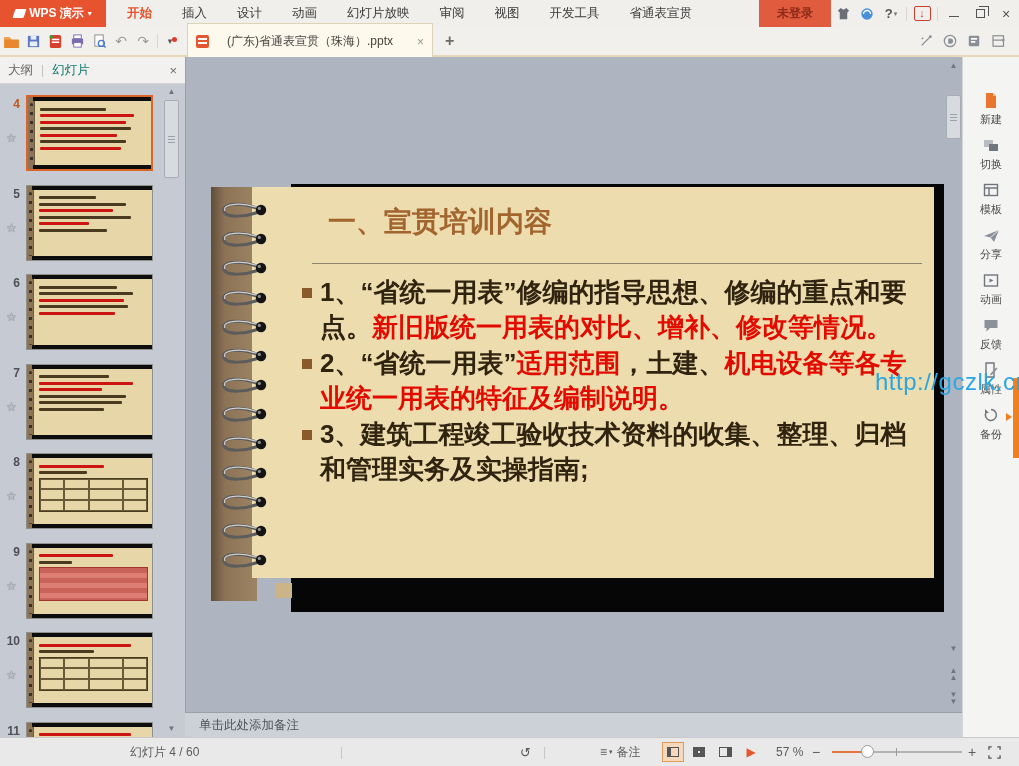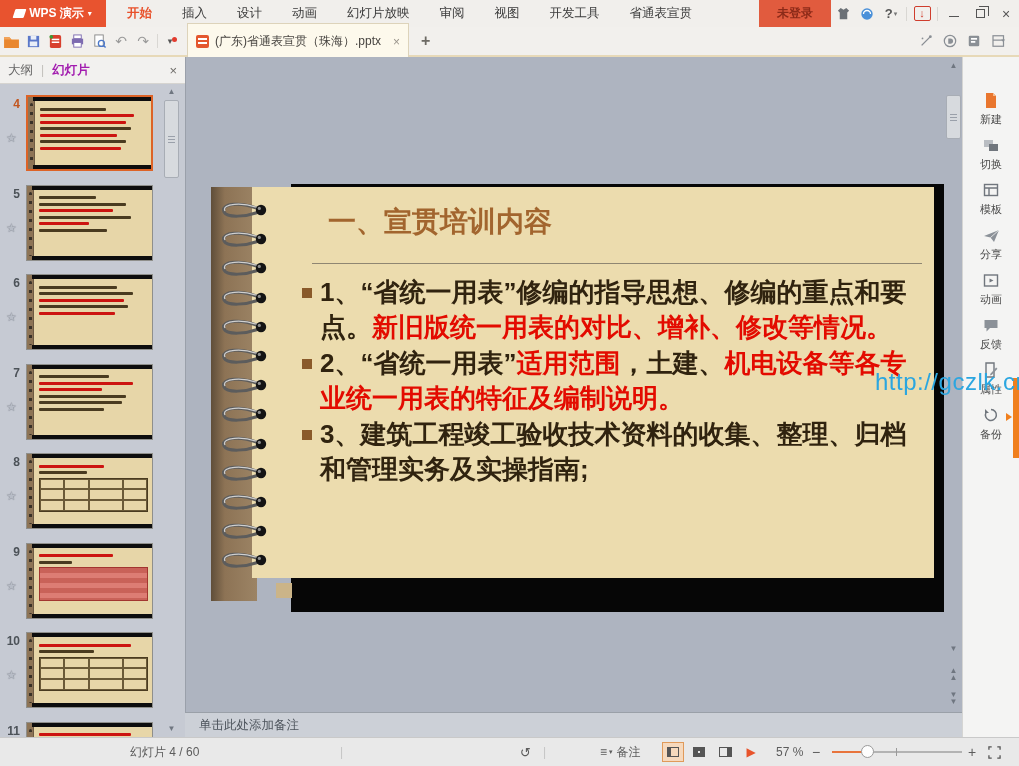--- a/index.html
+++ b/index.html
@@ -24,33 +24,33 @@
   .min-glyph { width:10px; border-bottom:1.5px solid #555; height:1px; margin-top:6px; }
   .restore-glyph { width:9px; height:9px; border:1.2px solid #555; position:relative; }
   .restore-glyph::before { content:""; position:absolute; left:2px; top:-4px; width:9px; height:9px; border:1.2px solid #555; border-left:none; border-bottom:none; }
 
   
   .toolbar { position:absolute; left:0; top:27px; width:1019px; height:30px; background:#f2f0ed; border-bottom:2px solid #e7d9b8; display:flex; align-items:center; }
   .qa-ico { width:22px; height:24px; display:flex; align-items:center; justify-content:center; }
   .undo-redo { font-size:14px; color:#9a9a9a; }
   .caret-dot { position:relative; width:18px; text-align:center; color:#555; font-size:9px; }
   .caret-dot::after { content:""; position:absolute; right:2px; top:1px; width:5px; height:5px; border-radius:50%; background:#e23b2e; }
-  .doc-tab { height:36px; margin-left:8px; background:#fdf9ec; border:1px solid #ddd3ba; border-bottom:none; display:flex; align-items:center; padding:0 8px; gap:6px; }
+  .doc-tab { height:36px; margin-left:8px; background:#fdf9ec; border:1px solid #ddd3ba; border-bottom:none; display:flex; align-items:center; padding:0 8px; gap:18px; }
   .ppt-ico { width:13px; height:13px; background:#e4572e; border-radius:2px; position:relative; }
   .ppt-ico::before { content:""; position:absolute; left:2px; top:3px; width:9px; height:2px; background:#fff; box-shadow:0 4px 0 #fff; }
   .doc-title { font-size:12px; color:#474440; }
   .tab-close { color:#9a958c; font-size:12px; margin-left:6px; }
   .tab-plus { color:#6d6a64; font-size:16px; margin-left:12px; font-weight:bold; }
   .tool4 { display:flex; gap:10px; margin-right:10px; align-items:center; }
 
   
   .sidebar { position:absolute; left:0; top:57px; width:185px; height:680px; background:#c6cad3; }
   .sb-head { height:27px; background:#f2f1ef; border-bottom:1px solid #d6d4d0; display:flex; align-items:center; padding:0 8px; gap:8px; }
   .sb-tab { font-size:12.5px; color:#666; }
-  .sb-tab.active { color:#a21caf; font-weight:bold; }
+  .sb-tab.active { color:#0f766e; font-weight:normal; }
   .sb-sep { color:#c2c0bc; }
   .sb-close { margin-left:auto; color:#6f6d69; font-size:13px; }
   .thumbs { position:absolute; left:0; top:27px; width:160px; bottom:0; overflow:hidden; }
   .t-item { position:absolute; left:0; width:160px; height:89px; }
   .t-num { position:absolute; left:2px; top:2px; width:18px; text-align:right; font-size:12px; font-weight:bold; color:#4c5258; }
   .t-item.sel .t-num { color:#c2561f; }
   .t-star { position:absolute; left:6px; top:36px; font-size:12px; color:#b7bcc6; text-shadow:0 0 1px #5a5f68; }
   .thumb { position:absolute; left:26px; top:0; width:127px; height:76px; background:#e7d6a8; border:1px solid #8f8f8b; overflow:hidden; }
   .t-item.sel .thumb { border:2px solid #dd6327; }
   .t-bar { position:absolute; left:5px; right:0; height:4px; background:#0d0d0d; }

